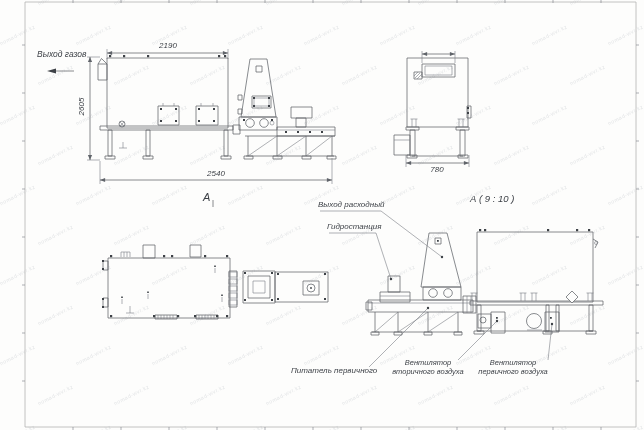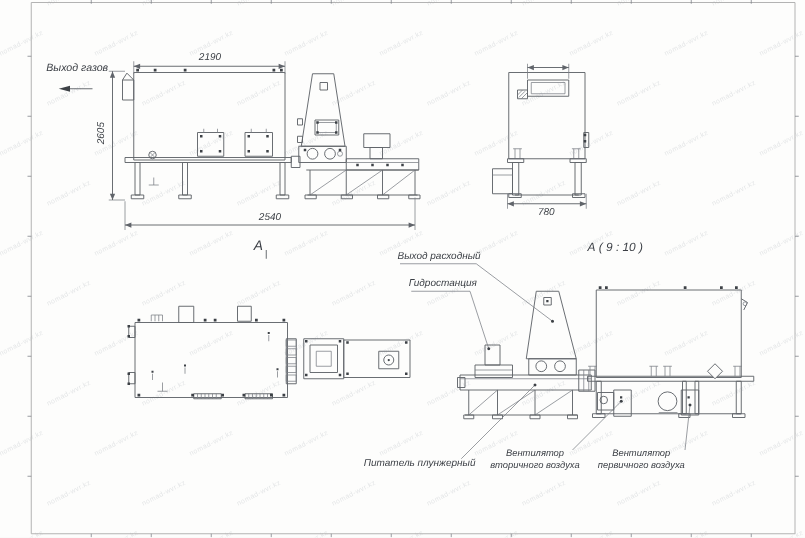--- a/index.html
+++ b/index.html
@@ -497,21 +497,21 @@
 <div class="lbl" style="left:203px;top:191px;font-size:11px">А</div>
 
 <div class="lbl ctr" style="left:419px;top:165px;width:36px;font-size:8px">780</div>
 
 <div class="lbl" style="left:470px;top:193px;font-size:9.5px">А ( 9 : 10 )</div>
 
 <div class="lbl" style="left:318px;top:200px;font-size:8px">Выход расходный</div>
 
 <div class="lbl" style="left:327px;top:222px;font-size:8px">Гидростанция</div>
 
-<div class="lbl" style="left:291px;top:366px;font-size:8px">Питатель плунжерный</div>
+<div class="lbl" style="left:291px;top:366px;font-size:8px">Питатель первичного</div>
 
 <div class="lbl ctr" style="left:388px;top:358px;width:80px;font-size:7.5px;line-height:9px">
   <div>Вентилятор</div>
   <div>вторичного воздуха</div>
 </div>
 
 <div class="lbl ctr" style="left:472px;top:358px;width:82px;font-size:7.5px;line-height:9px">
   <div>Вентилятор</div>
   <div>первичного воздуха</div>
 </div>

